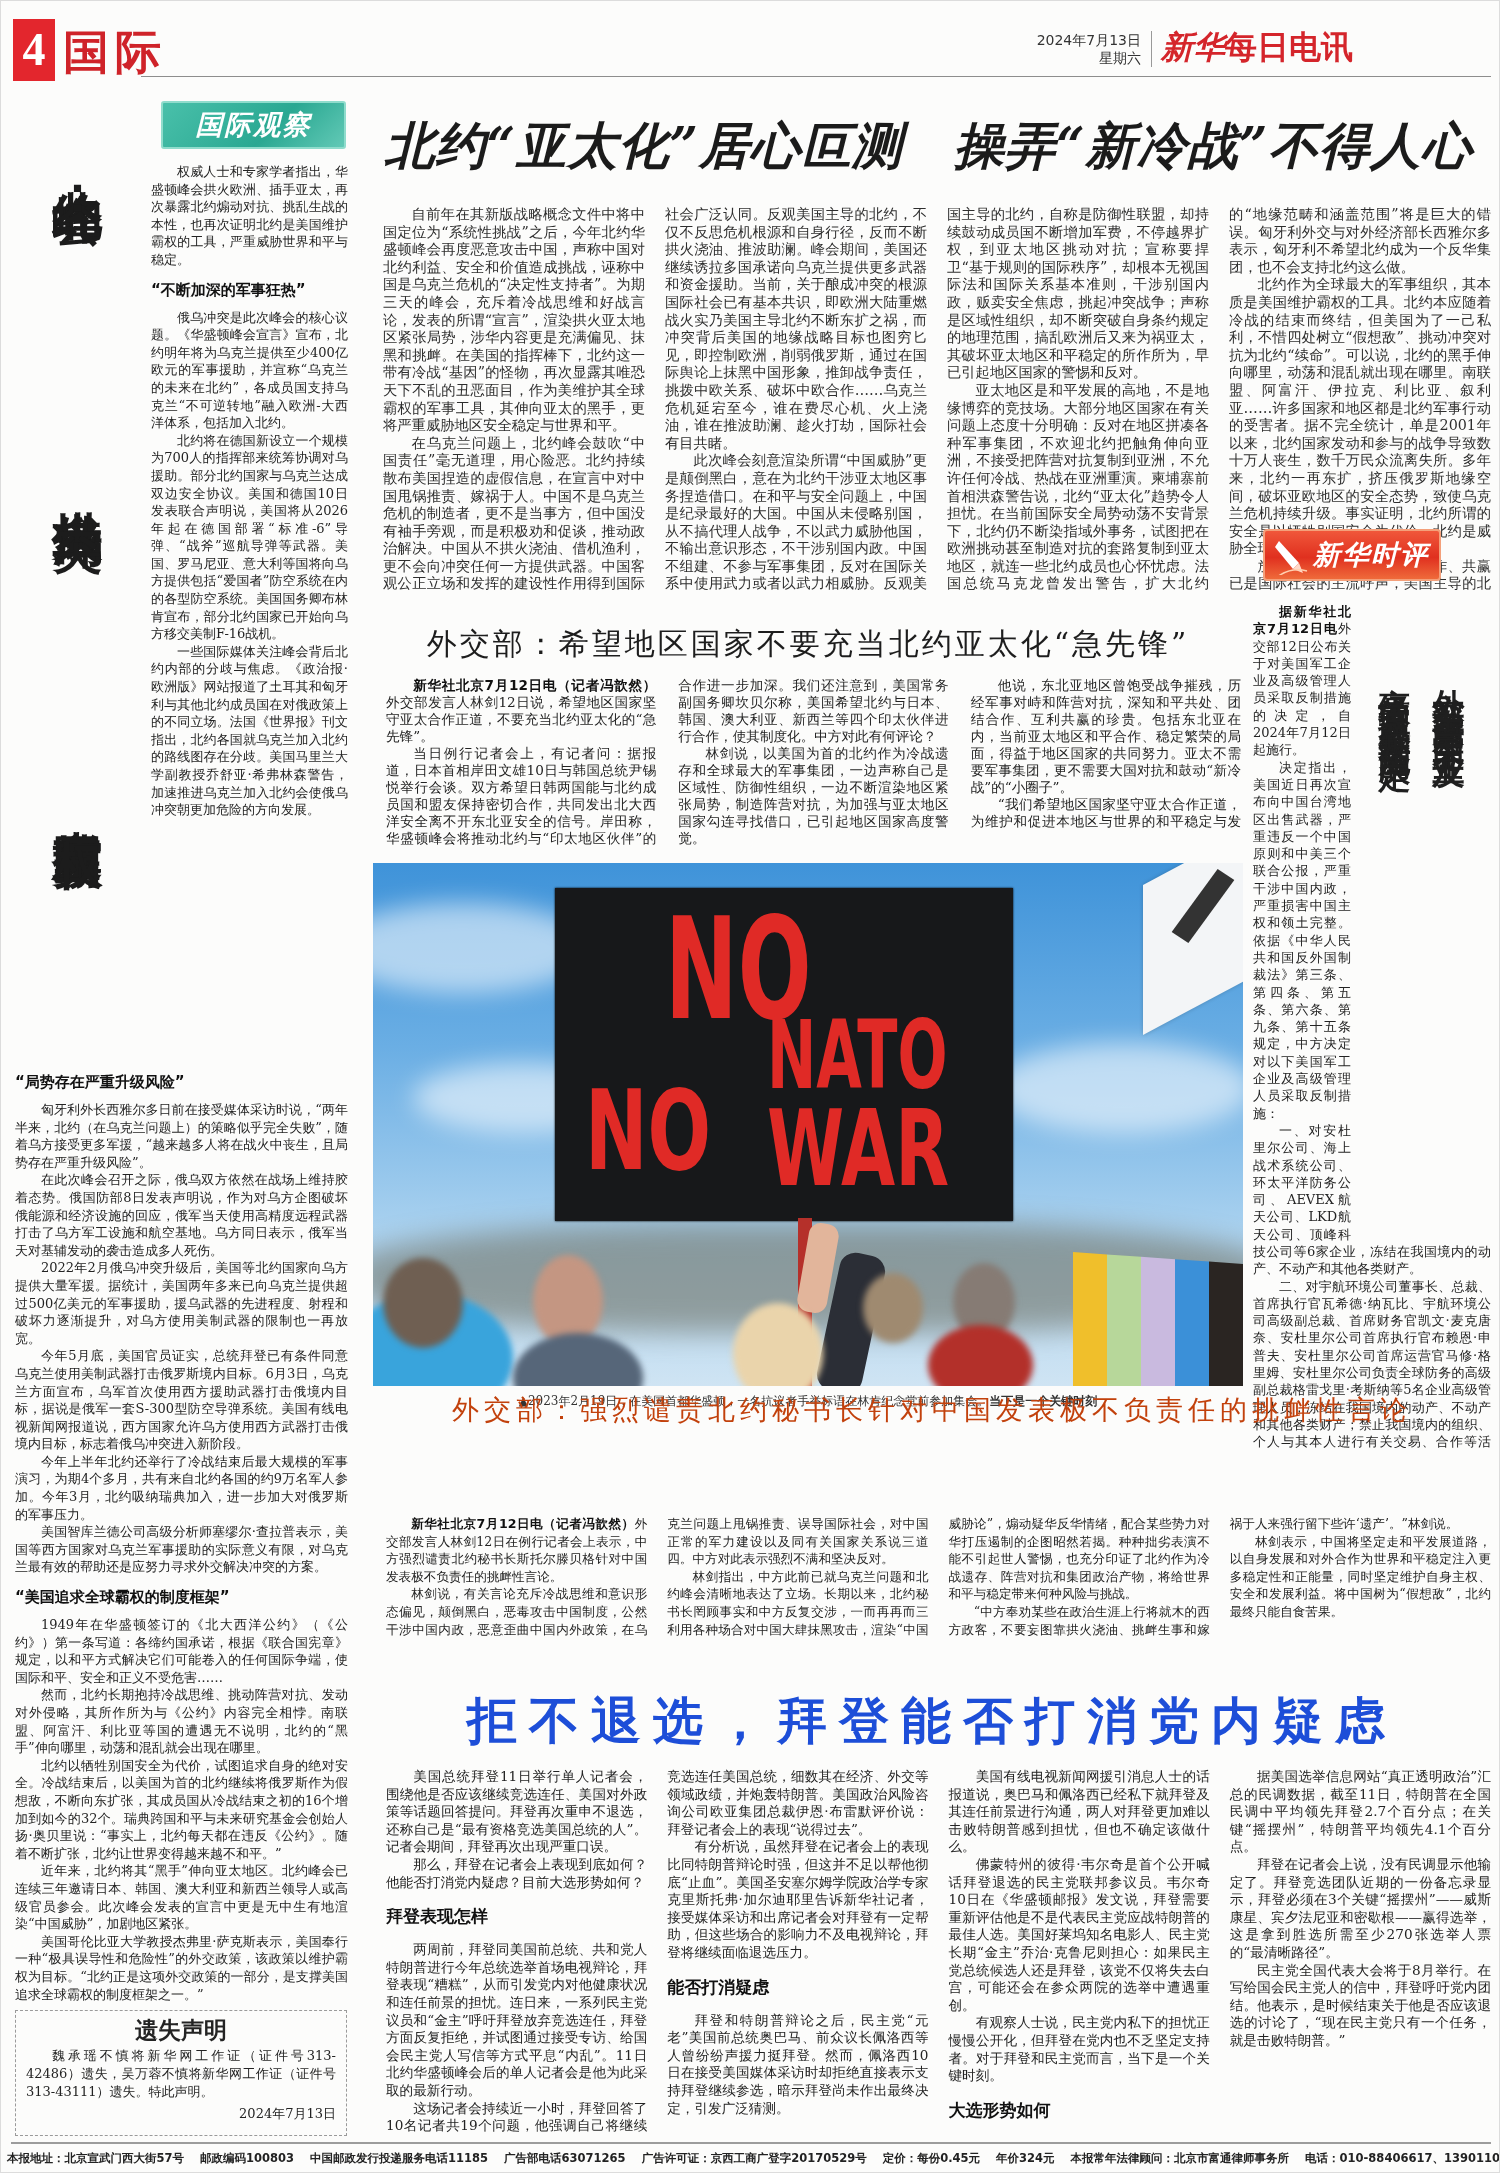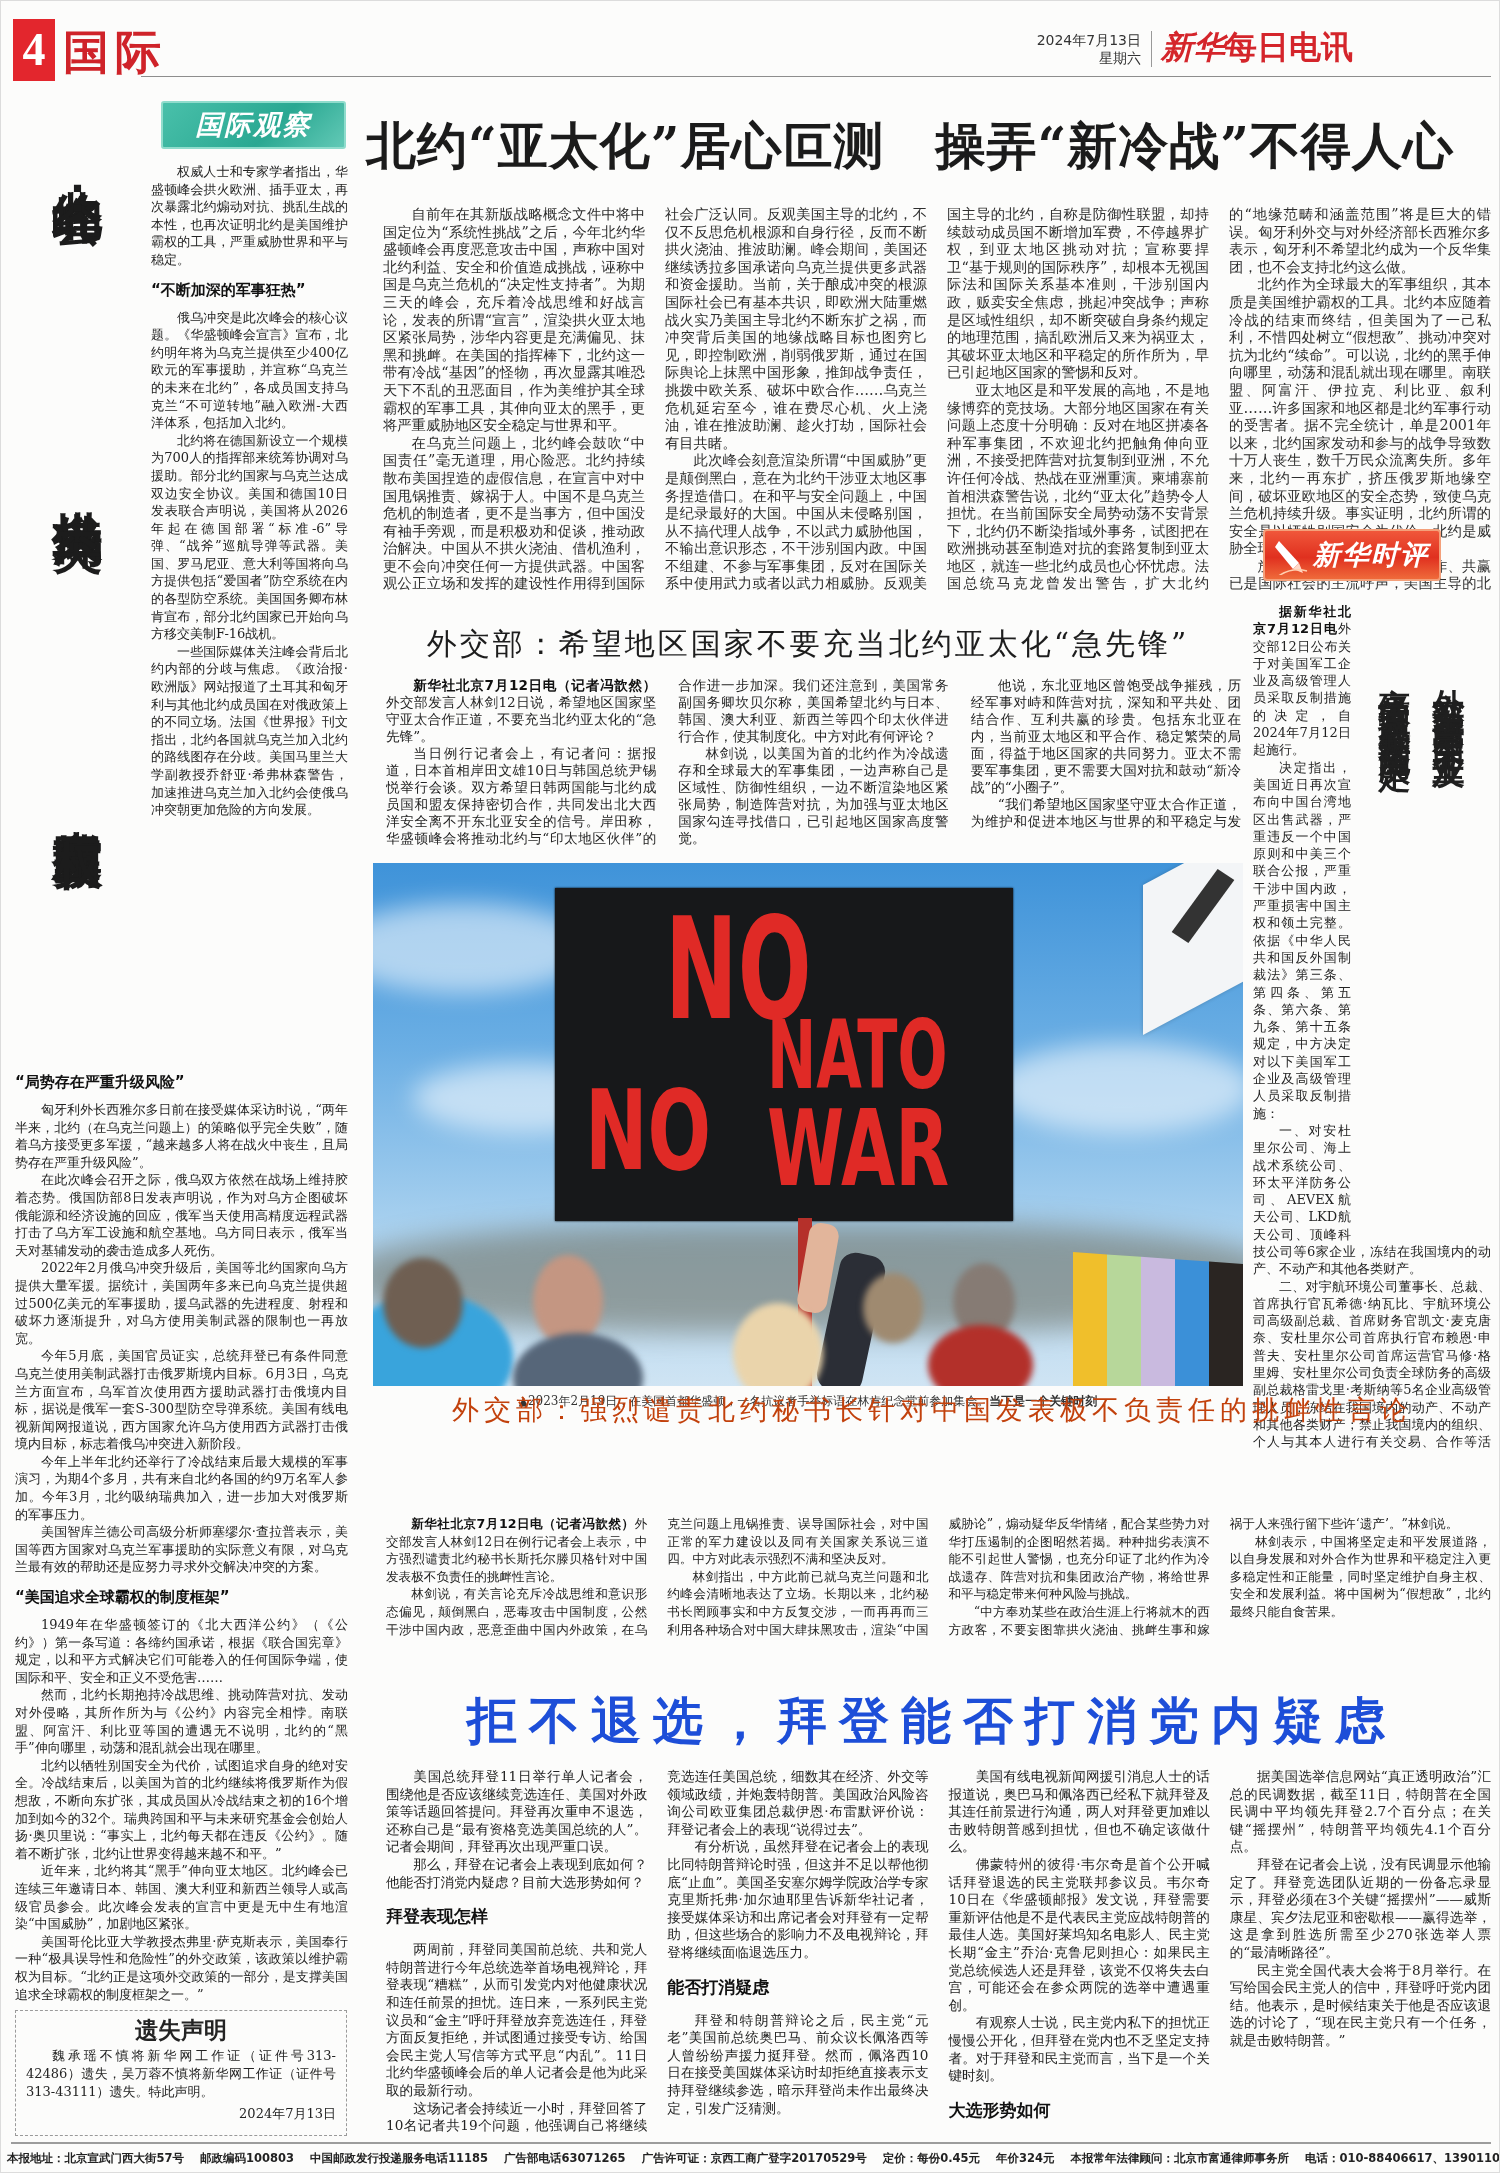--- a/index.html
+++ b/index.html
@@ -32,21 +32,21 @@
   .colB{left:14px;top:1060px;width:333px;height:945px;font-size:13px;line-height:17.6px;}
   .subhead{font-family:"DejaVu Sans","Liberation Sans",sans-serif;font-weight:bold;text-align:center;font-size:15px;line-height:22px;
         margin:10px 0 8px 0;text-indent:0 !important;color:#111;}
   .byline{text-align:center;text-indent:0 !important;font-family:"DejaVu Sans",sans-serif;font-weight:bold;font-size:14px;line-height:20px;}
   .lost{left:14px;top:2009px;width:332px;height:126px;border:1px dashed #9a9a9a;box-sizing:border-box;padding:8px 10px;font-size:13px;line-height:18px;}
   .lost h5{margin:2px 0 8px;text-align:center;font-family:"DejaVu Sans",sans-serif;font-size:23px;font-weight:bold;}
   .lost p{text-indent:2em;text-align:justify;}
   .lost .ld{text-align:right;text-indent:0;margin-top:4px;}
 
   
-  .mhead{left:365px;top:108px;width:1125px;height:74px;font-size:50px;line-height:74px;font-weight:bold;color:#1b1b1b;letter-spacing:1px;}
+  .mhead{left:365px;top:108px;width:1125px;height:74px;text-align:center;font-size:50px;line-height:74px;font-weight:bold;color:#1b1b1b;letter-spacing:1px;font-style:italic;}
   .mbody{left:382px;top:205px;width:1108px;height:395px;column-count:4;column-gap:20px;font-size:14.3px;line-height:17.6px;color:#2e2e2e;}
   .badge-xh{left:1262px;top:528px;width:178px;height:52px;border-radius:4px;box-sizing:border-box;border:2px solid #f4a07a;
         background:linear-gradient(180deg,#f0573a 0%,#e0301f 55%,#ef6a3a 100%);color:#fff;}
   .badge-xh .t{position:absolute;left:48px;top:0;font-size:27px;line-height:48px;font-style:italic;font-weight:bold;letter-spacing:2px;}
 
   
   .s2head{left:372px;top:620px;width:870px;height:46px;text-align:center;font-size:30px;line-height:46px;letter-spacing:3px;color:#1d1d1d;}
   .s2body{left:385px;top:676px;width:855px;height:175px;column-count:3;column-gap:22px;font-size:13.6px;line-height:17px;}
   .photo{left:372px;top:862px;width:870px;height:523px;overflow:hidden;
         background:linear-gradient(180deg,#3f93d9 0%,#6aaee4 35%,#a9d1ef 70%,#cfe4f3 100%);}

